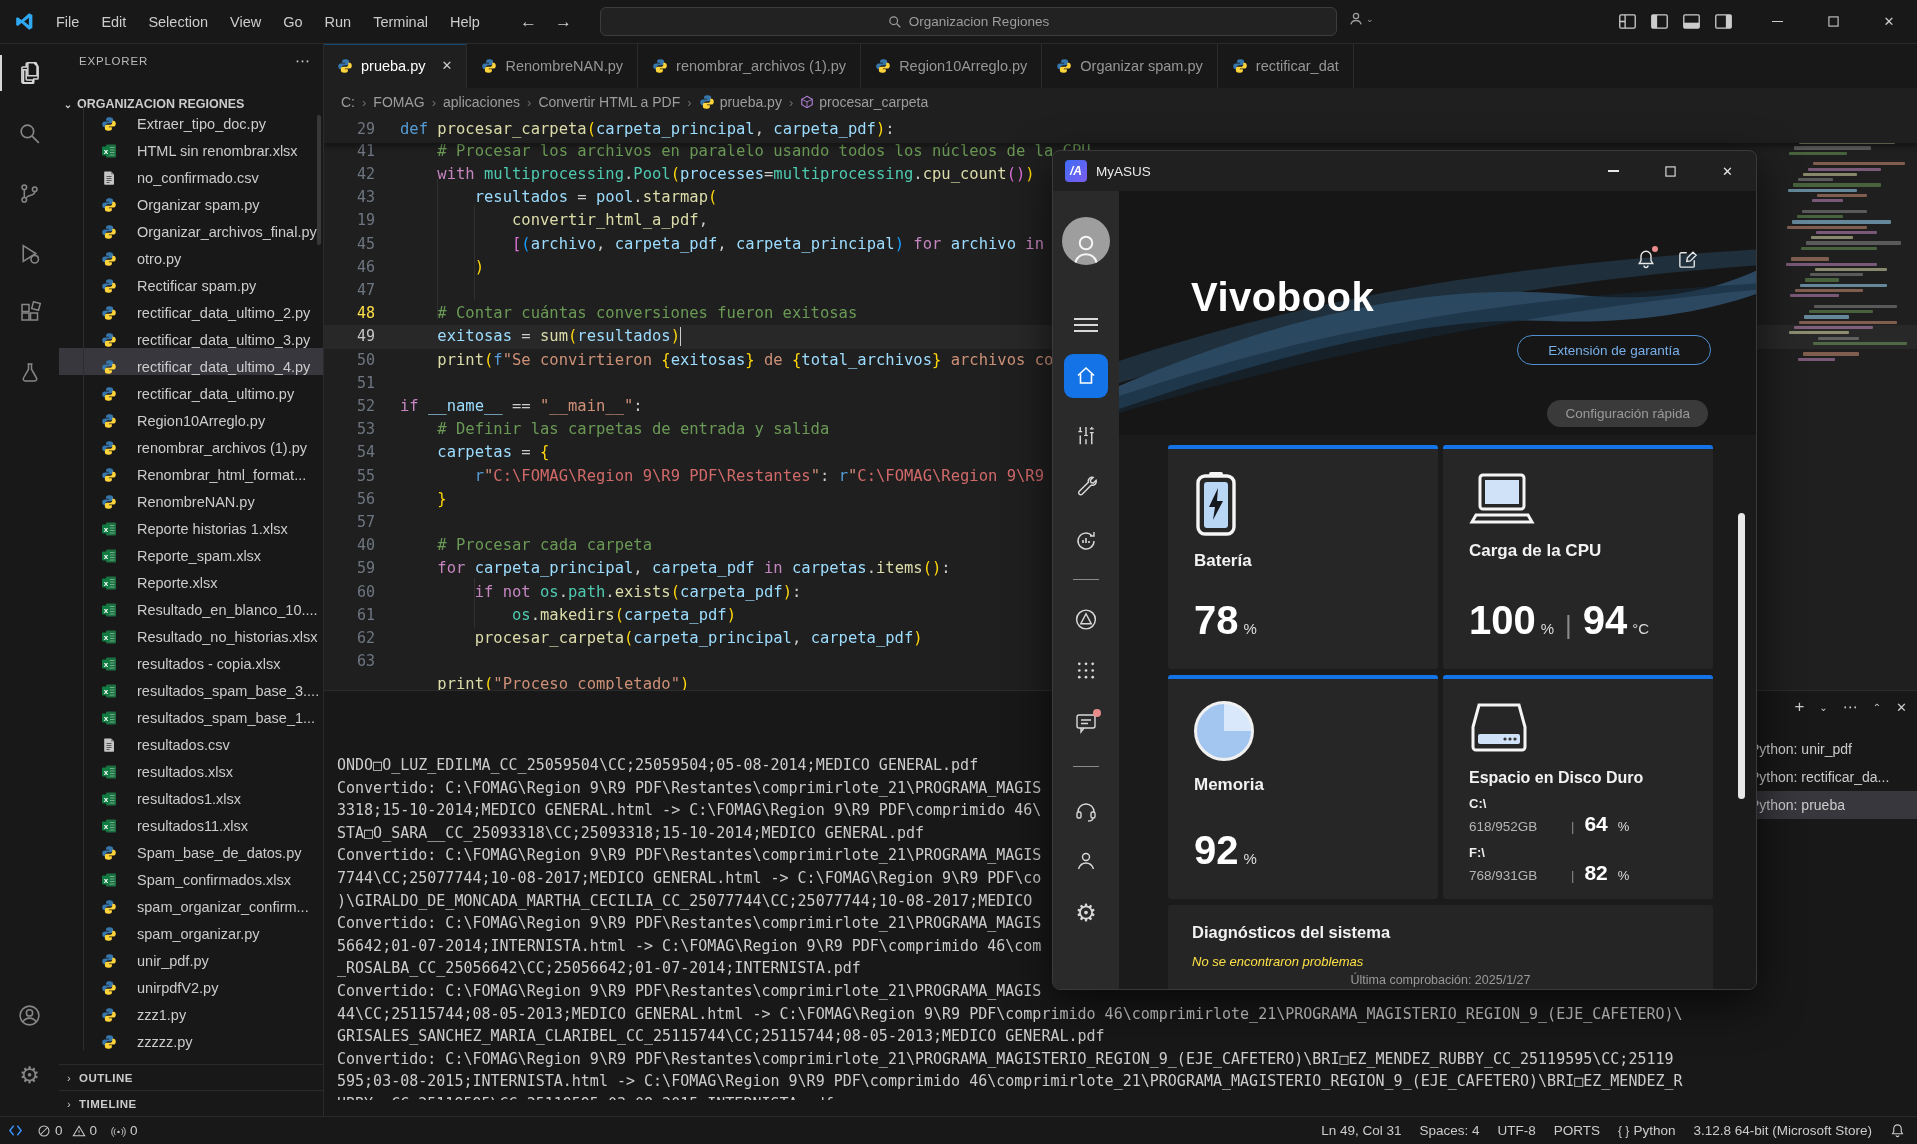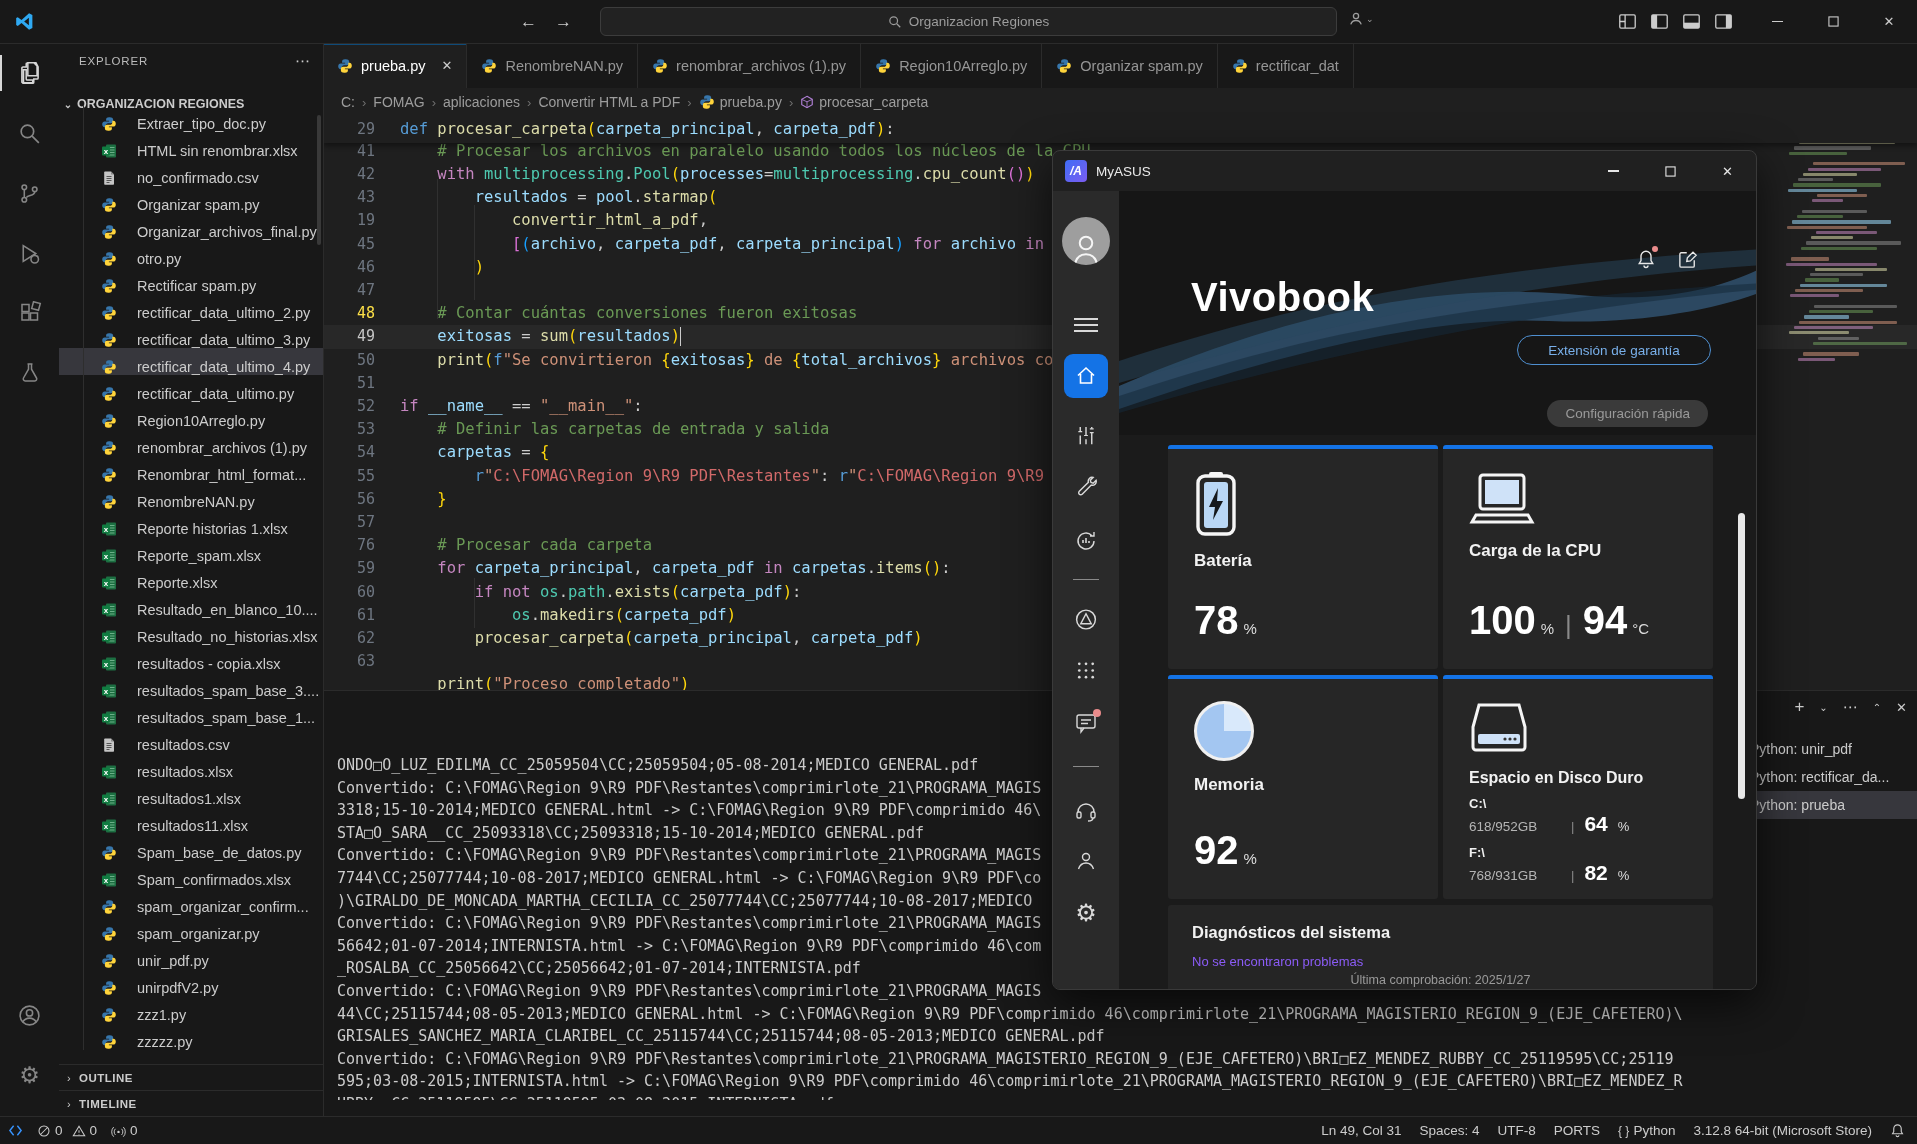--- a/index.html
+++ b/index.html
@@ -128,34 +128,44 @@
   .ma-drive{margin-top:9px;}
   .ma-drive .dname{font-size:13px;font-weight:bold;color:#f0f0f0;}
   .ma-drive .drow{display:flex;align-items:baseline;gap:10px;margin-top:1px;}
   .ma-drive .dusage{font-size:13.5px;color:#b5b5b5;min-width:92px;}
   .ma-drive .dsep{color:#8a8a8a;font-size:13px;}
   .ma-drive .dpct{font-size:21px;font-weight:bold;color:#ffffff;}
   .ma-drive .dpct-unit{font-size:13px;color:#dddddd;}
   .ma-diag{position:absolute;left:49px;top:714px;width:545px;height:120px;background:#252525;border-radius:3px;
            padding:18px 24px;box-sizing:border-box;}
   .ma-diag .t{font-size:16.5px;font-weight:bold;color:#f2f2f2;}
-  .ma-diag .s{font-size:13px;color:#8b5cf6;margin-top:12px;}
+  .ma-diag .s{font-size:13px;color:#fde047;margin-top:12px;font-style:italic;}
   .ma-diag .c{font-size:12.5px;color:#9a9a9a;margin-top:4px;text-align:center;}
   .ma-scroll{position:absolute;left:685px;top:362px;width:7px;height:286px;background:#e8e8e8;border-radius:4px;}
   .reddot{position:absolute;width:8px;height:8px;border-radius:50%;background:#e98b8b;}
 </style>
 </head>
 <body>
 
 <header class="titlebar">
   <span class="vsc-logo">
     <svg width="21" height="21" viewBox="0 0 24 24">
         <path fill="#2fa9f2" d="M17.2 2.6 21 4.5v15L17.2 21.4 8.6 13.7 4.3 17 2.5 16v-8L4.3 7l4.3 3.3zM17 7.6 11.6 12 17 16.4z"></path>
       </svg>
   </span>
+  <nav id="menu-row" style="display:flex">
+      <div class="menu-item">File</div>
+      <div class="menu-item">Edit</div>
+      <div class="menu-item">Selection</div>
+      <div class="menu-item">View</div>
+      <div class="menu-item">Go</div>
+      <div class="menu-item">Run</div>
+      <div class="menu-item">Terminal</div>
+      <div class="menu-item">Help</div>
+    </nav>
   <div class="nav-arrows">
     <span>←</span>
     <span class="fwd">→</span>
   </div>
   <div class="searchbox">
     <svg width="14" height="14" viewBox="0 0 16 16">
         <circle cx="6.5" cy="6.5" r="4.4" fill="none" stroke="#9d9d9d" stroke-width="1.4"></circle>
         <path d="M10 10l4 4" stroke="#9d9d9d" stroke-width="1.4"></path>
       </svg>
     <span>Organizacion Regiones</span>
@@ -657,21 +667,21 @@
       <div class="cur-line" style="top: 182.4px;"></div>
       <div class="cl" style="top: 182.4px;"><span class="ln" style="color:#c6c6c6">49</span><span style="color:#cccccc">    </span><span style="color:#9CDCFE">exitosas</span><span style="color:#cccccc"> = </span><span style="color:#DCDCAA">sum</span><span style="color:#ffd70b">(</span><span style="color:#9CDCFE">resultados</span><span style="color:#ffd70b">)</span></div>
       <div class="cl" style="top: 205.6px;"><span class="ln" style="color:#6e7681">50</span><span style="color:#cccccc">    </span><span style="color:#DCDCAA">print</span><span style="color:#ffd70b">(</span><span style="color:#569CD6">f</span><span style="color:#CE9178">"Se convirtieron </span><span style="color:#ffd70b">{</span><span style="color:#9CDCFE">exitosas</span><span style="color:#ffd70b">}</span><span style="color:#CE9178"> de </span><span style="color:#ffd70b">{</span><span style="color:#9CDCFE">total_archivos</span><span style="color:#ffd70b">}</span><span style="color:#CE9178"> archivos convertidos</span></div>
       <div class="cl" style="top: 228.8px;"><span class="ln" style="color:#6e7681">51</span></div>
       <div class="cl" style="top: 252px;"><span class="ln" style="color:#6e7681">52</span><span style="color:#C586C0">if</span><span style="color:#cccccc"> </span><span style="color:#9CDCFE">__name__</span><span style="color:#cccccc"> == </span><span style="color:#CE9178">"__main__"</span><span style="color:#cccccc">:</span></div>
       <div class="cl" style="top: 275.2px;"><span class="ln" style="color:#6e7681">53</span><span style="color:#6A9955">    # Definir las carpetas de entrada y salida</span></div>
       <div class="cl" style="top: 298.4px;"><span class="ln" style="color:#6e7681">54</span><span style="color:#cccccc">    </span><span style="color:#9CDCFE">carpetas</span><span style="color:#cccccc"> = </span><span style="color:#ffd70b">{</span></div>
       <div class="cl" style="top: 321.6px;"><span class="ln" style="color:#6e7681">55</span><span style="color:#cccccc">        </span><span style="color:#569CD6">r</span><span style="color:#CE9178">"</span><span style="color:#D16969">C:\FOMAG\Region 9\R9 PDF\Restantes</span><span style="color:#CE9178">"</span><span style="color:#cccccc">: </span><span style="color:#569CD6">r</span><span style="color:#CE9178">"</span><span style="color:#D16969">C:\FOMAG\Region 9\R9 PDF\comprimido 46"</span></div>
       <div class="cl" style="top: 344.8px;"><span class="ln" style="color:#6e7681">56</span><span style="color:#ffd70b">    }</span></div>
       <div class="cl" style="top: 368px;"><span class="ln" style="color:#6e7681">57</span></div>
-      <div class="cl" style="top: 391.2px;"><span class="ln" style="color:#6e7681">76</span><span style="color:#6A9955">    # Procesar cada carpeta</span></div>
+      <div class="cl" style="top: 391.2px;"><span class="ln" style="color:#6e7681">40</span><span style="color:#6A9955">    # Procesar cada carpeta</span></div>
       <div class="cl" style="top: 414.4px;"><span class="ln" style="color:#6e7681">59</span><span style="color:#cccccc">    </span><span style="color:#C586C0">for</span><span style="color:#cccccc"> </span><span style="color:#9CDCFE">carpeta_principal</span><span style="color:#cccccc">, </span><span style="color:#9CDCFE">carpeta_pdf</span><span style="color:#cccccc"> </span><span style="color:#C586C0">in</span><span style="color:#cccccc"> </span><span style="color:#9CDCFE">carpetas</span><span style="color:#cccccc">.</span><span style="color:#DCDCAA">items</span><span style="color:#ffd70b">()</span><span style="color:#cccccc">:</span></div>
       <div class="cl" style="top: 437.6px;"><span class="ln" style="color:#6e7681">60</span><span style="color:#cccccc">        </span><span style="color:#C586C0">if</span><span style="color:#cccccc"> </span><span style="color:#C586C0">not</span><span style="color:#cccccc"> </span><span style="color:#4EC9B0">os</span><span style="color:#cccccc">.</span><span style="color:#4EC9B0">path</span><span style="color:#cccccc">.</span><span style="color:#DCDCAA">exists</span><span style="color:#ffd70b">(</span><span style="color:#9CDCFE">carpeta_pdf</span><span style="color:#ffd70b">)</span><span style="color:#cccccc">:</span></div>
       <div class="cl" style="top: 460.8px;"><span class="ln" style="color:#6e7681">61</span><span style="color:#cccccc">            </span><span style="color:#4EC9B0">os</span><span style="color:#cccccc">.</span><span style="color:#DCDCAA">makedirs</span><span style="color:#ffd70b">(</span><span style="color:#9CDCFE">carpeta_pdf</span><span style="color:#ffd70b">)</span></div>
       <div class="cl" style="top: 484px;"><span class="ln" style="color:#6e7681">62</span><span style="color:#cccccc">        </span><span style="color:#DCDCAA">procesar_carpeta</span><span style="color:#ffd70b">(</span><span style="color:#9CDCFE">carpeta_principal</span><span style="color:#cccccc">, </span><span style="color:#9CDCFE">carpeta_pdf</span><span style="color:#ffd70b">)</span></div>
       <div class="cl" style="top: 507.2px;"><span class="ln" style="color:#6e7681">63</span></div>
       <div class="cl" style="top: 530.4px;"><span class="ln" style="color:#6e7681"></span><span style="color:#cccccc">    </span><span style="color:#DCDCAA">print</span><span style="color:#ffd70b">(</span><span style="color:#CE9178">"Proceso completado"</span><span style="color:#ffd70b">)</span></div>
       <div class="iguide" style="left: 114px; top: 36px; height: 140px;"></div>
       <div class="iguide" style="left: 151px; top: 62px; height: 95px;"></div>
       <div class="iguide" style="left: 151px; top: 435px; height: 50px;"></div>
       <div class="cursor" style="left: 356.6px; top: 184.4px;"></div>

